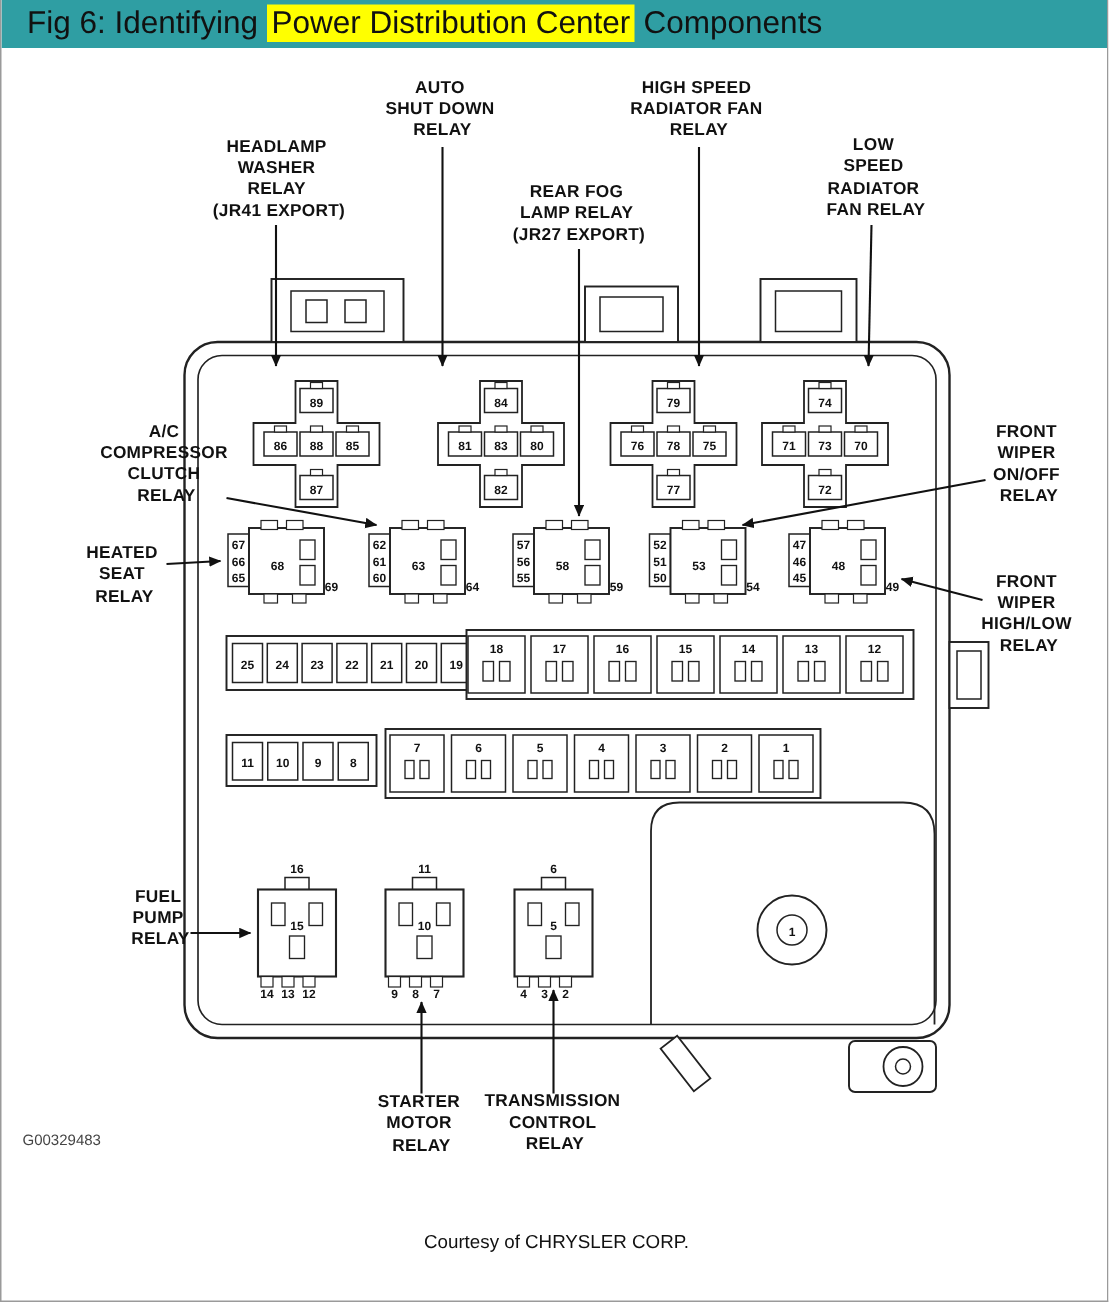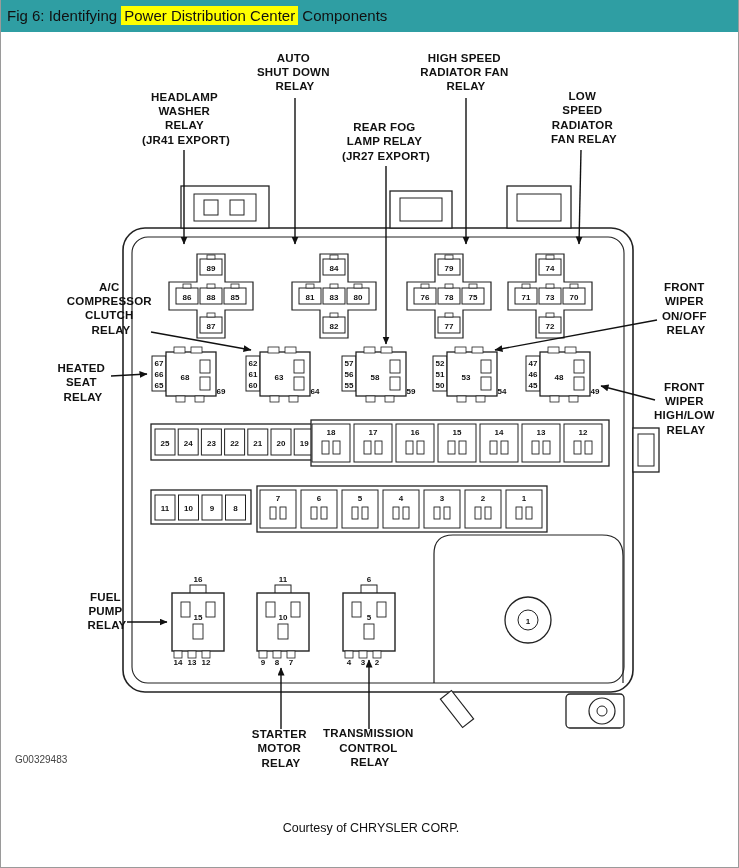--- a/index.html
+++ b/index.html
@@ -1,19 +1,19 @@
 <!DOCTYPE html>
 <html style="--header-bg: #2f9ea3; --highlight: #ffff00;"><head>
 <meta charset="utf-8">
 <style>
   * { margin:0; padding:0; box-sizing:border-box; }
   body { background:#ffffff; font-family:"Liberation Sans", sans-serif; }
   .page { width:739px; height:868px; background:#fff; border:1px solid #9a9a9a; border-top:none; overflow:hidden; }
-  .titlebar { height:32px; background:var(--header-bg,#2f9ea3); color:#111; font-size:15px;
-              line-height:32px; padding-left:6px; }
+  .titlebar { height:32px; background:var(--header-bg,#2f9ea3); color:#111; font-size:21px;
+              line-height:32px; padding-left:17px; }
   .titlebar mark { background:var(--highlight,#ffff00); color:#111; padding:1px 3px; }
   svg { display:block; }
   .lbl { font-family:"Liberation Sans",sans-serif; font-weight:bold; font-size:11.5px; fill:#111; letter-spacing:.2px; }
   .num { font-family:"Liberation Sans",sans-serif; font-weight:bold; font-size:8px; fill:#111; }
   .figid { font-family:"Liberation Sans",sans-serif; font-size:10px; fill:#444; }
   .courtesy { font-family:"Liberation Sans",sans-serif; font-size:12.5px; fill:#111; }
   .shape { fill:#fff; stroke:#222; }
   .nofill { fill:none; stroke:#222; }
   line.arrow { stroke:#111; stroke-width:1.4; }
 </style>

